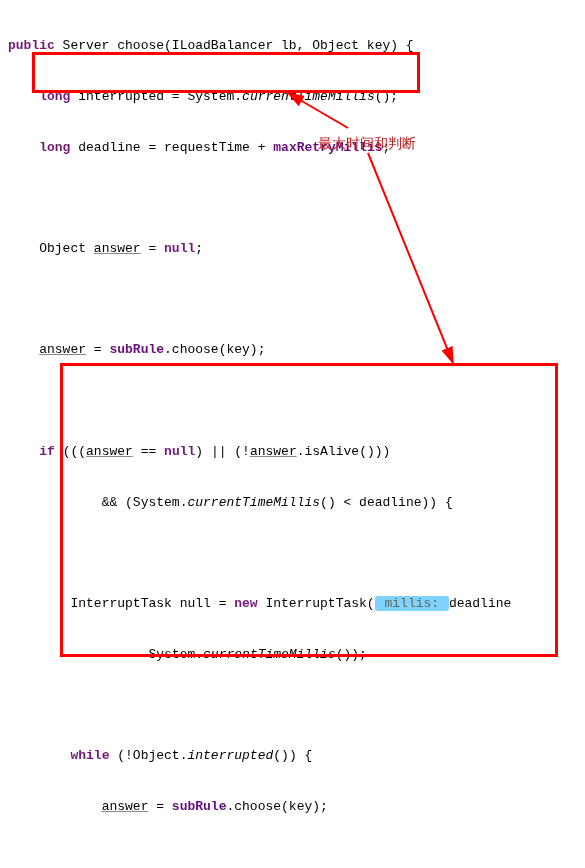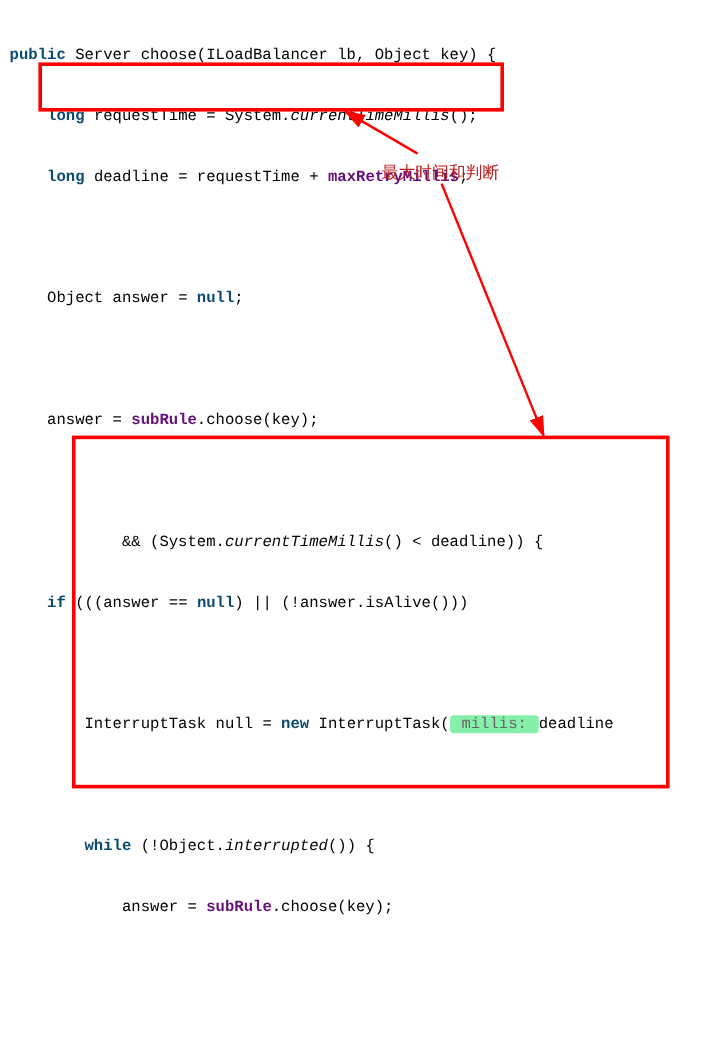--- a/index.html
+++ b/index.html
@@ -10,25 +10,25 @@
     font-size: 13px;
     line-height: 1.95;
     color: #000000;
     width: 585px;
     box-sizing: border-box;
   }
   .code-area {
     position: relative;
     white-space: pre;
   }
-  .kw { color: #0c4a6e; font-weight: bold; }
+  .kw { color: #701a75; font-weight: bold; }
   .method-ital { font-style: italic; }
   .field-purple { color: #660E7A; font-weight: bold; }
-  .var-u { text-decoration-color: #888; }
-  .hint { color: #666666; background: #86efac; border-radius: 3px; padding: 0 2px; }
+  .var-u { text-decoration: underline; text-decoration-color: #888; }
+  .hint { color: #666666; background: #7dd3fc; border-radius: 3px; padding: 0 2px; }
   .red-box {
     position: absolute;
     border: 3px solid #ff0000;
     z-index: 5;
     pointer-events: none;
   }
   .annotation {
     position: absolute;
     color: #b91c1c;
     font-family: "SimSun", "Microsoft YaHei", sans-serif;
@@ -39,31 +39,32 @@
     position: absolute;
     z-index: 4;
     pointer-events: none;
   }
 </style>
 </head>
 <body>
 
 <div class="code-area">
 <div><span class="kw">public</span><span> Server choose(ILoadBalancer lb, Object key) {</span></div>
-<div>    <span class="kw">long</span><span> requestTime = System.</span><span class="method-ital">currentTimeMillis</span><span>();</span></div>
+<div>    <span class="kw">long</span><span> interrupted = System.</span><span class="method-ital">currentTimeMillis</span><span>();</span></div>
 <div>    <span class="kw">long</span><span> deadline = requestTime + </span><span class="field-purple">maxRetryMillis</span><span>;</span></div>
 <div>&nbsp;</div>
 <div>    <span>Object </span><span class="var-u">answer</span><span> = </span><span class="kw">null</span><span>;</span></div>
 <div>&nbsp;</div>
 <div>    <span class="var-u">answer</span><span> = </span><span class="field-purple">subRule</span><span>.choose(key);</span></div>
 <div>&nbsp;</div>
+<div>    <span class="kw">if</span><span> (((</span><span class="var-u">answer</span><span> == </span><span class="kw">null</span><span>) || (!</span><span class="var-u">answer</span><span>.isAlive()))</span></div>
 <div>            <span>&amp;&amp; (System.</span><span class="method-ital">currentTimeMillis</span><span>() &lt; deadline)) {</span></div>
-<div>    <span class="kw">if</span><span> (((</span><span class="var-u">answer</span><span> == </span><span class="kw">null</span><span>) || (!</span><span class="var-u">answer</span><span>.isAlive()))</span></div>
 <div>&nbsp;</div>
 <div>        <span>InterruptTask null = </span><span class="kw">new</span><span> InterruptTask(</span><span class="hint"> millis: </span><span>deadline</span></div>
+<div>                <span>- System.</span><span class="method-ital">currentTimeMillis</span><span>());</span></div>
 <div>&nbsp;</div>
 <div>        <span class="kw">while</span><span> (!Object.</span><span class="method-ital">interrupted</span><span>()) {</span></div>
 <div>            <span class="var-u">answer</span><span> = </span><span class="field-purple">subRule</span><span>.choose(key);</span></div>
 <div>&nbsp;</div>
 
 
 
 
 
 

